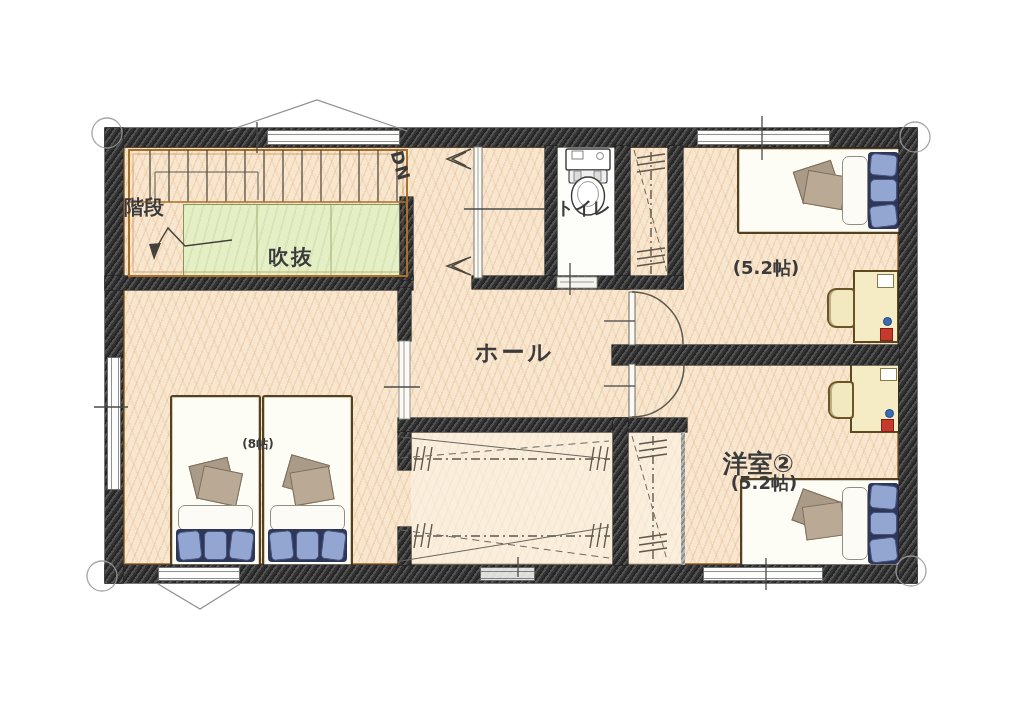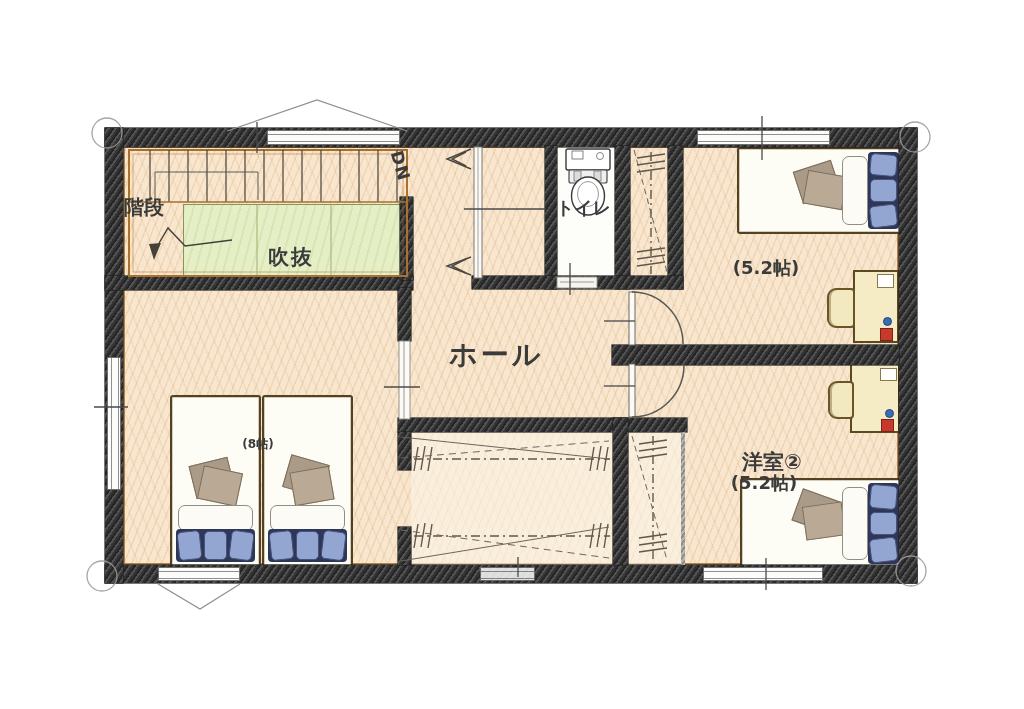--- a/index.html
+++ b/index.html
@@ -294,22 +294,22 @@
       <line x1="384" y1="387" x2="420" y2="387"></line>
       <line x1="766" y1="558" x2="766" y2="590"></line>
       <line x1="518" y1="557" x2="518" y2="577"></line>
     </g>
   </svg>
 
   <div class="lbl" style="left:124px;top:197px;font-size:20px;">階段</div>
   <div class="lbl" style="left:268px;top:231px;font-size:21px;letter-spacing:2px;margin-top:15px;">吹抜</div>
   <div class="lbl" style="left:404px;top:149px;font-size:17px;transform:rotate(74deg);transform-origin:left top;letter-spacing:1px;">DN</div>
   <div class="lbl" style="left:556px;top:199px;font-size:18px;">トイレ</div>
-  <div class="lbl" style="left:449px;top:340px;font-size:28px;letter-spacing:3px;text-align:right;">ホール</div>
+  <div class="lbl" style="left:475px;top:340px;font-size:23px;letter-spacing:3px;text-align:right;">ホール</div>
 
   <div class="lbl center" style="left:696px;top:259px;width:140px;font-size:18px;">(5.2帖)</div>
 
-  <div class="lbl center" style="left:702px;top:451px;width:140px;font-size:21px;">洋室②</div>
+  <div class="lbl center" style="left:654px;top:451px;width:140px;font-size:25px;text-align:right;">洋室②</div>
   <div class="lbl center" style="left:694px;top:474px;width:140px;font-size:18px;">(5.2帖)</div>
 
   <div class="lbl center" style="left:188px;top:438px;width:140px;font-size:12px;">(8帖)</div>
 
 </div>
 
 </body></html>

